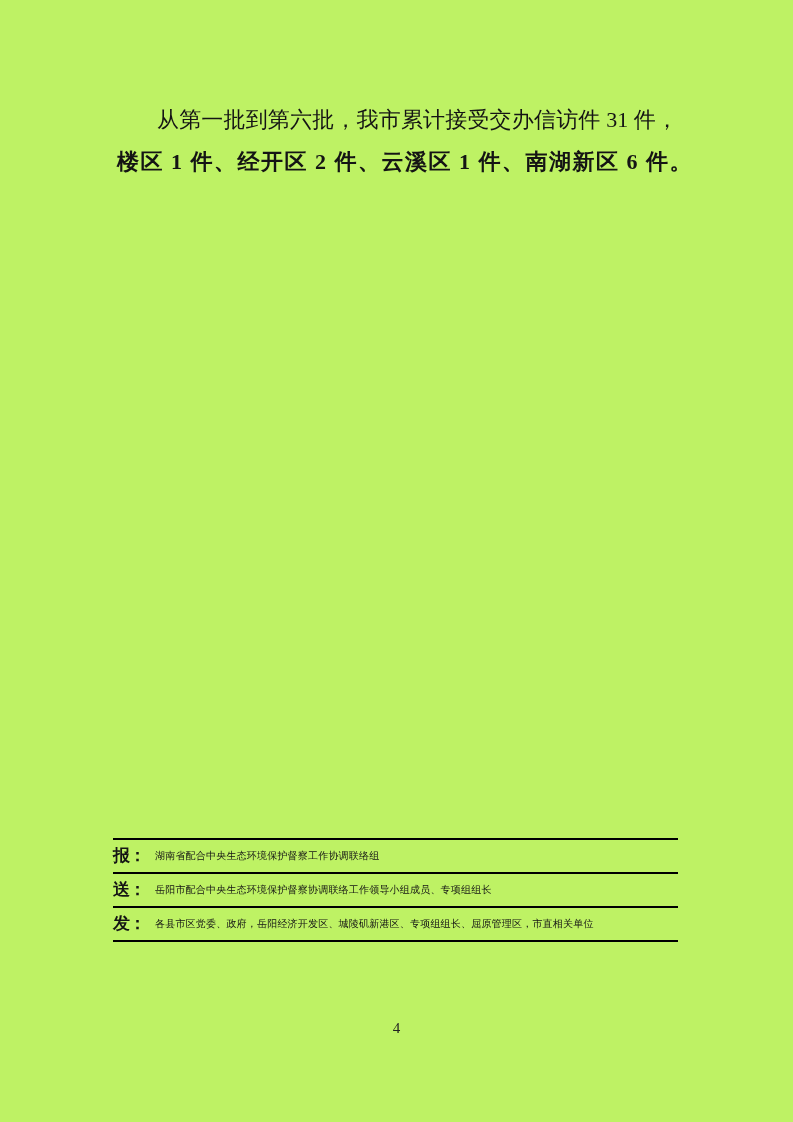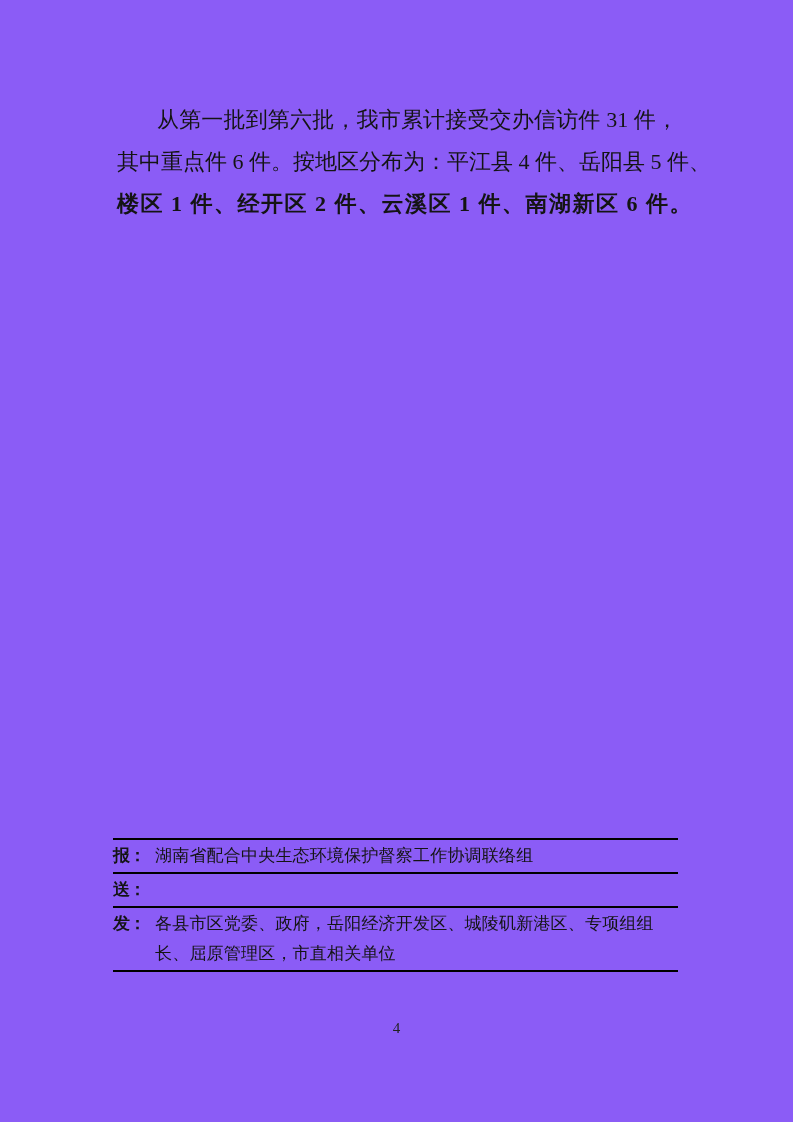--- a/index.html
+++ b/index.html
@@ -4,21 +4,21 @@
 <style>
   html, body {
     margin: 0;
     padding: 0;
     background: #ffffff;
   }
   .page {
     position: relative;
     width: 793px;
     height: 1122px;
-    background: #8b5cf6;
+    background: #bef264;
     overflow: hidden;
     font-family: "Liberation Serif", "DejaVu Serif", serif;
     color: #141414;
   }
   
   .body-text {
     position: absolute;
     left: 117px;
     top: 99px;
     width: 561px;
@@ -61,21 +61,21 @@
     flex: none;
     width: 42px;
     font-family: "Liberation Sans", "DejaVu Sans", sans-serif;
     font-weight: bold;
     font-size: 17px;
     line-height: 30px;
     letter-spacing: -1px;
   }
   .ftext {
     flex: 1;
-    font-size: 17px;
+    font-size: 10px;
     line-height: 30px;
     letter-spacing: 0.2px;
   }
   
   .page-number {
     position: absolute;
     left: 0;
     top: 1020px;
     width: 100%;
     text-align: center;
@@ -83,35 +83,35 @@
     color: #222222;
   }
 </style>
 </head>
 <body>
 
 <div class="page">
 
   <div class="body-text">
     <div class="para-line first">从第一批到第六批，我市累计接受交办信访件 31 件，</div>
-    <div class="para-line">其中重点件 6 件。按地区分布为：平江县 4 件、岳阳县 5 件、</div>
     <div class="para-line last">楼区 1 件、经开区 2 件、云溪区 1 件、南湖新区 6 件。</div>
   </div>
 
   <div class="footer">
     <div class="rule"></div>
 
     <div class="frow">
       <span class="flabel">报：</span>
       <span class="ftext">湖南省配合中央生态环境保护督察工作协调联络组</span>
     </div>
     <div class="rule"></div>
 
     <div class="frow">
       <span class="flabel">送：</span>
+      <span class="ftext">岳阳市配合中央生态环境保护督察协调联络工作领导小组成员、专项组组长</span>
     </div>
     <div class="rule"></div>
 
     <div class="frow">
       <span class="flabel">发：</span>
       <span class="ftext">各县市区党委、政府，岳阳经济开发区、城陵矶新港区、专项组组长、屈原管理区，市直相关单位</span>
     </div>
     <div class="rule"></div>
   </div>
 

